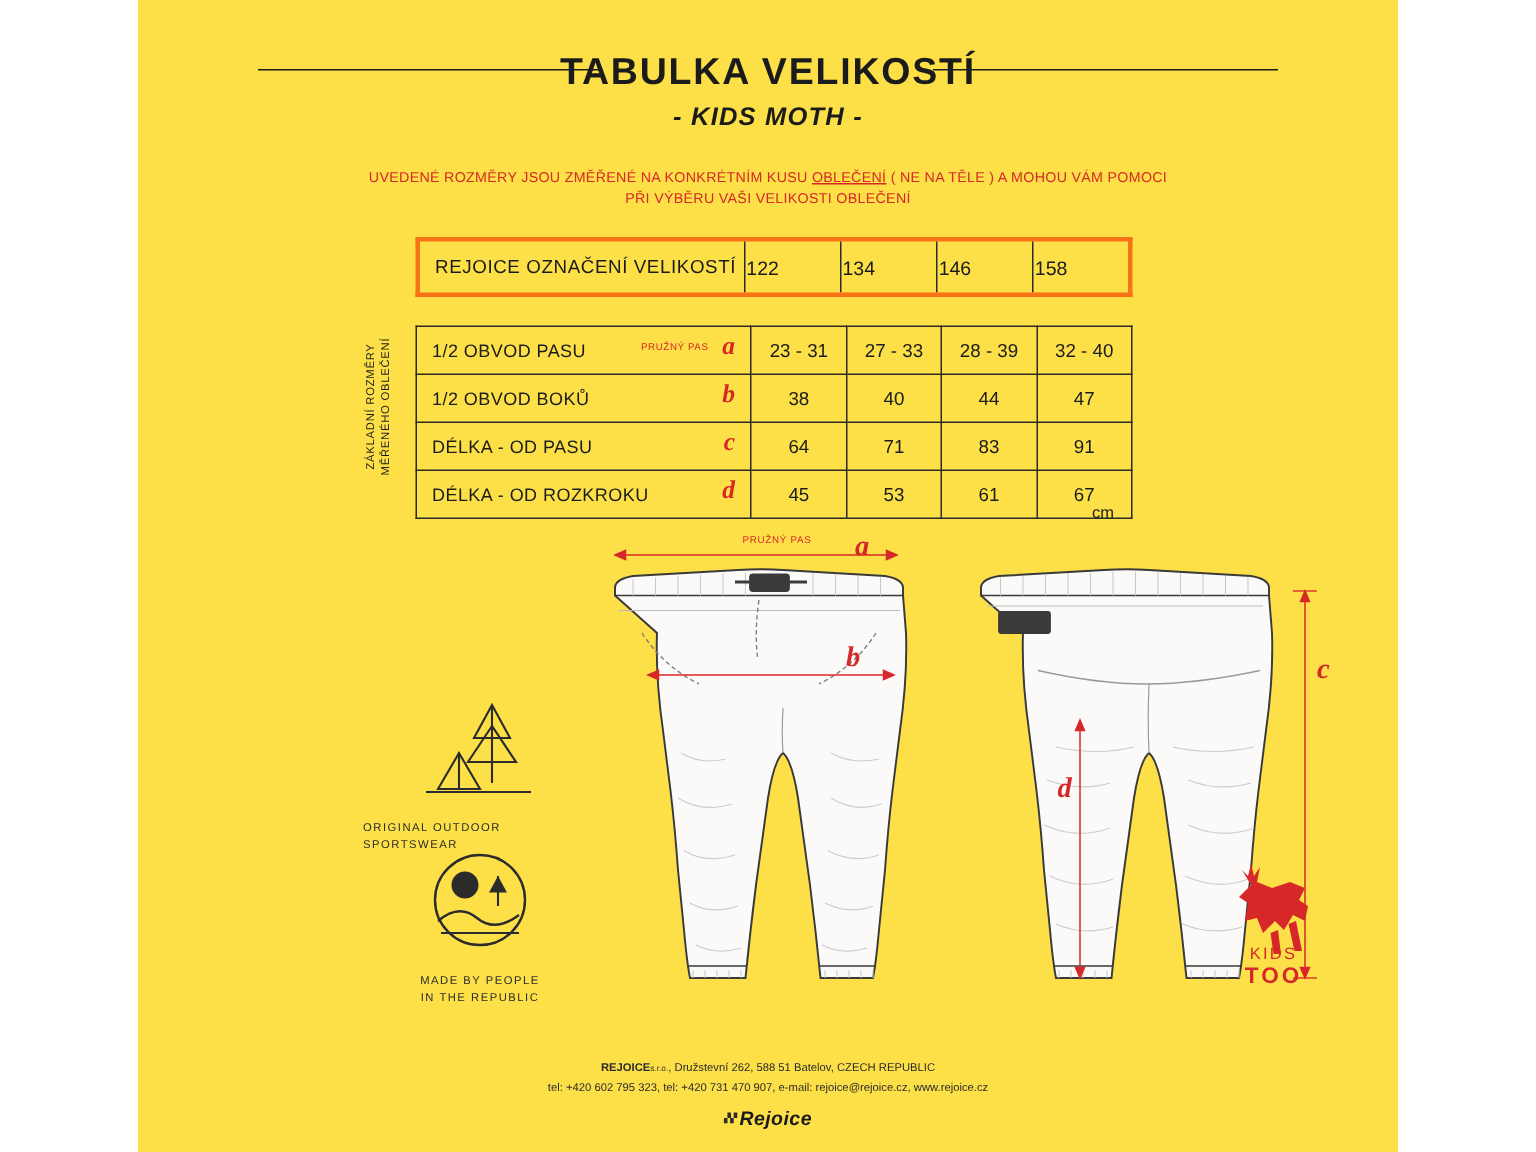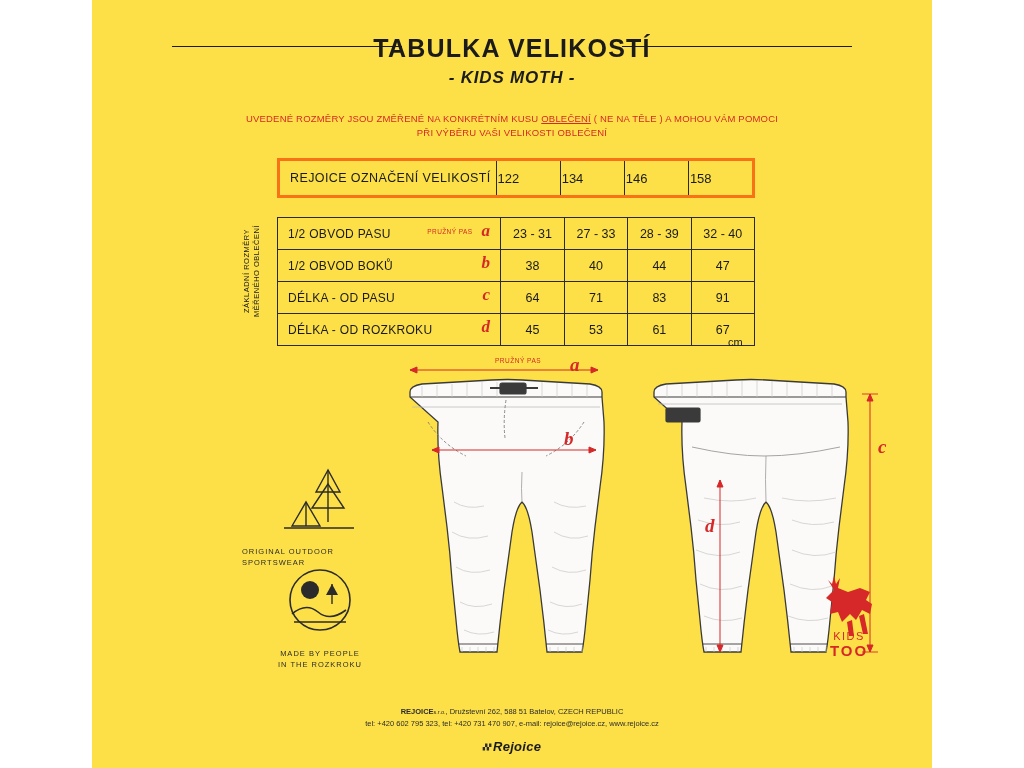--- a/index.html
+++ b/index.html
@@ -448,21 +448,21 @@
       <div style="position:absolute;left:472px;top:76px;color:#d62828;font-family:'Liberation Serif',serif;font-style:italic;font-weight:bold;font-size:19px;">b</div>
       <div style="position:absolute;left:786px;top:84px;color:#d62828;font-family:'Liberation Serif',serif;font-style:italic;font-weight:bold;font-size:19px;">c</div>
       <div style="position:absolute;left:613px;top:163px;color:#d62828;font-family:'Liberation Serif',serif;font-style:italic;font-weight:bold;font-size:19px;">d</div>
 
       <div style="position:absolute;left:150px;top:186px;width:156px;">
         <div class="badge-cap">ORIGINAL OUTDOOR</div>
         <div class="badge-cap" style="margin-top:0;">SPORTSWEAR</div>
       </div>
       <div style="position:absolute;left:150px;top:288px;width:156px;text-align:center;">
         <div class="badge-cap">MADE BY PEOPLE</div>
-        <div class="badge-cap" style="margin-top:0;">IN THE ROZKROKU</div>
+        <div class="badge-cap" style="margin-top:0;">IN THE REPUBLIC</div>
       </div>
 
       <div style="position:absolute;left:712px;top:278px;width:90px;text-align:center;">
         <div class="kids-text">KIDS</div>
         <div class="too-text">TOO</div>
       </div>
     </div>
 
     <div class="footer">
       <span style="font-weight:bold;">REJOICE</span><span class="sro">s.r.o.</span><span>, Družstevní 262, 588 51 Batelov, CZECH REPUBLIC</span><br>

